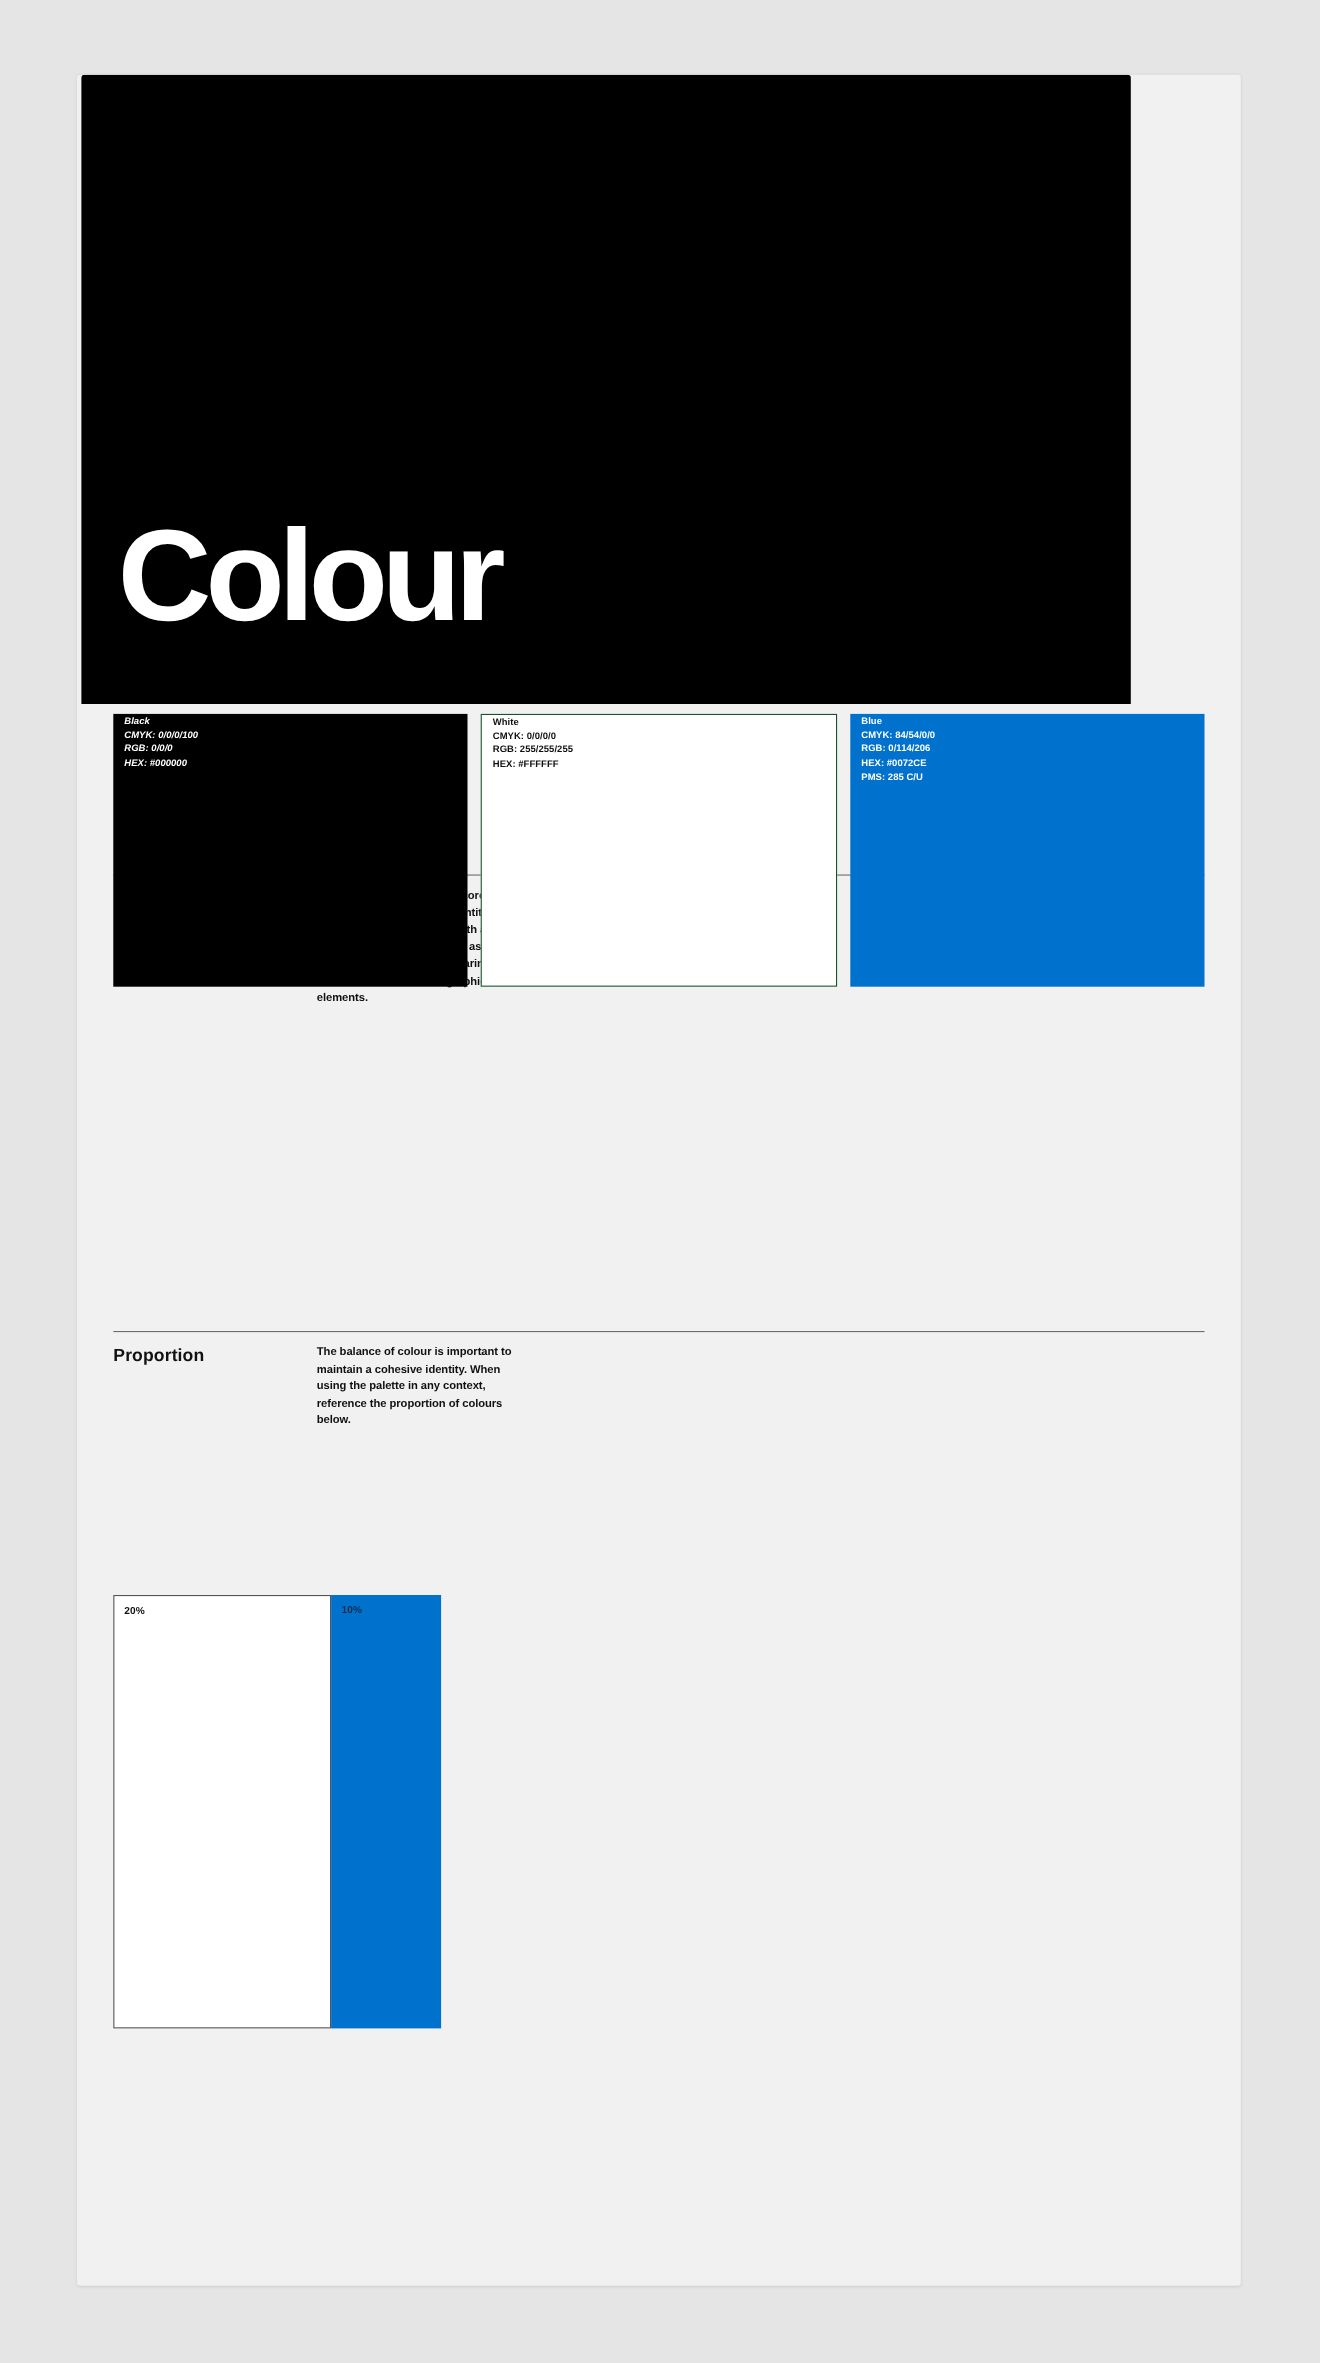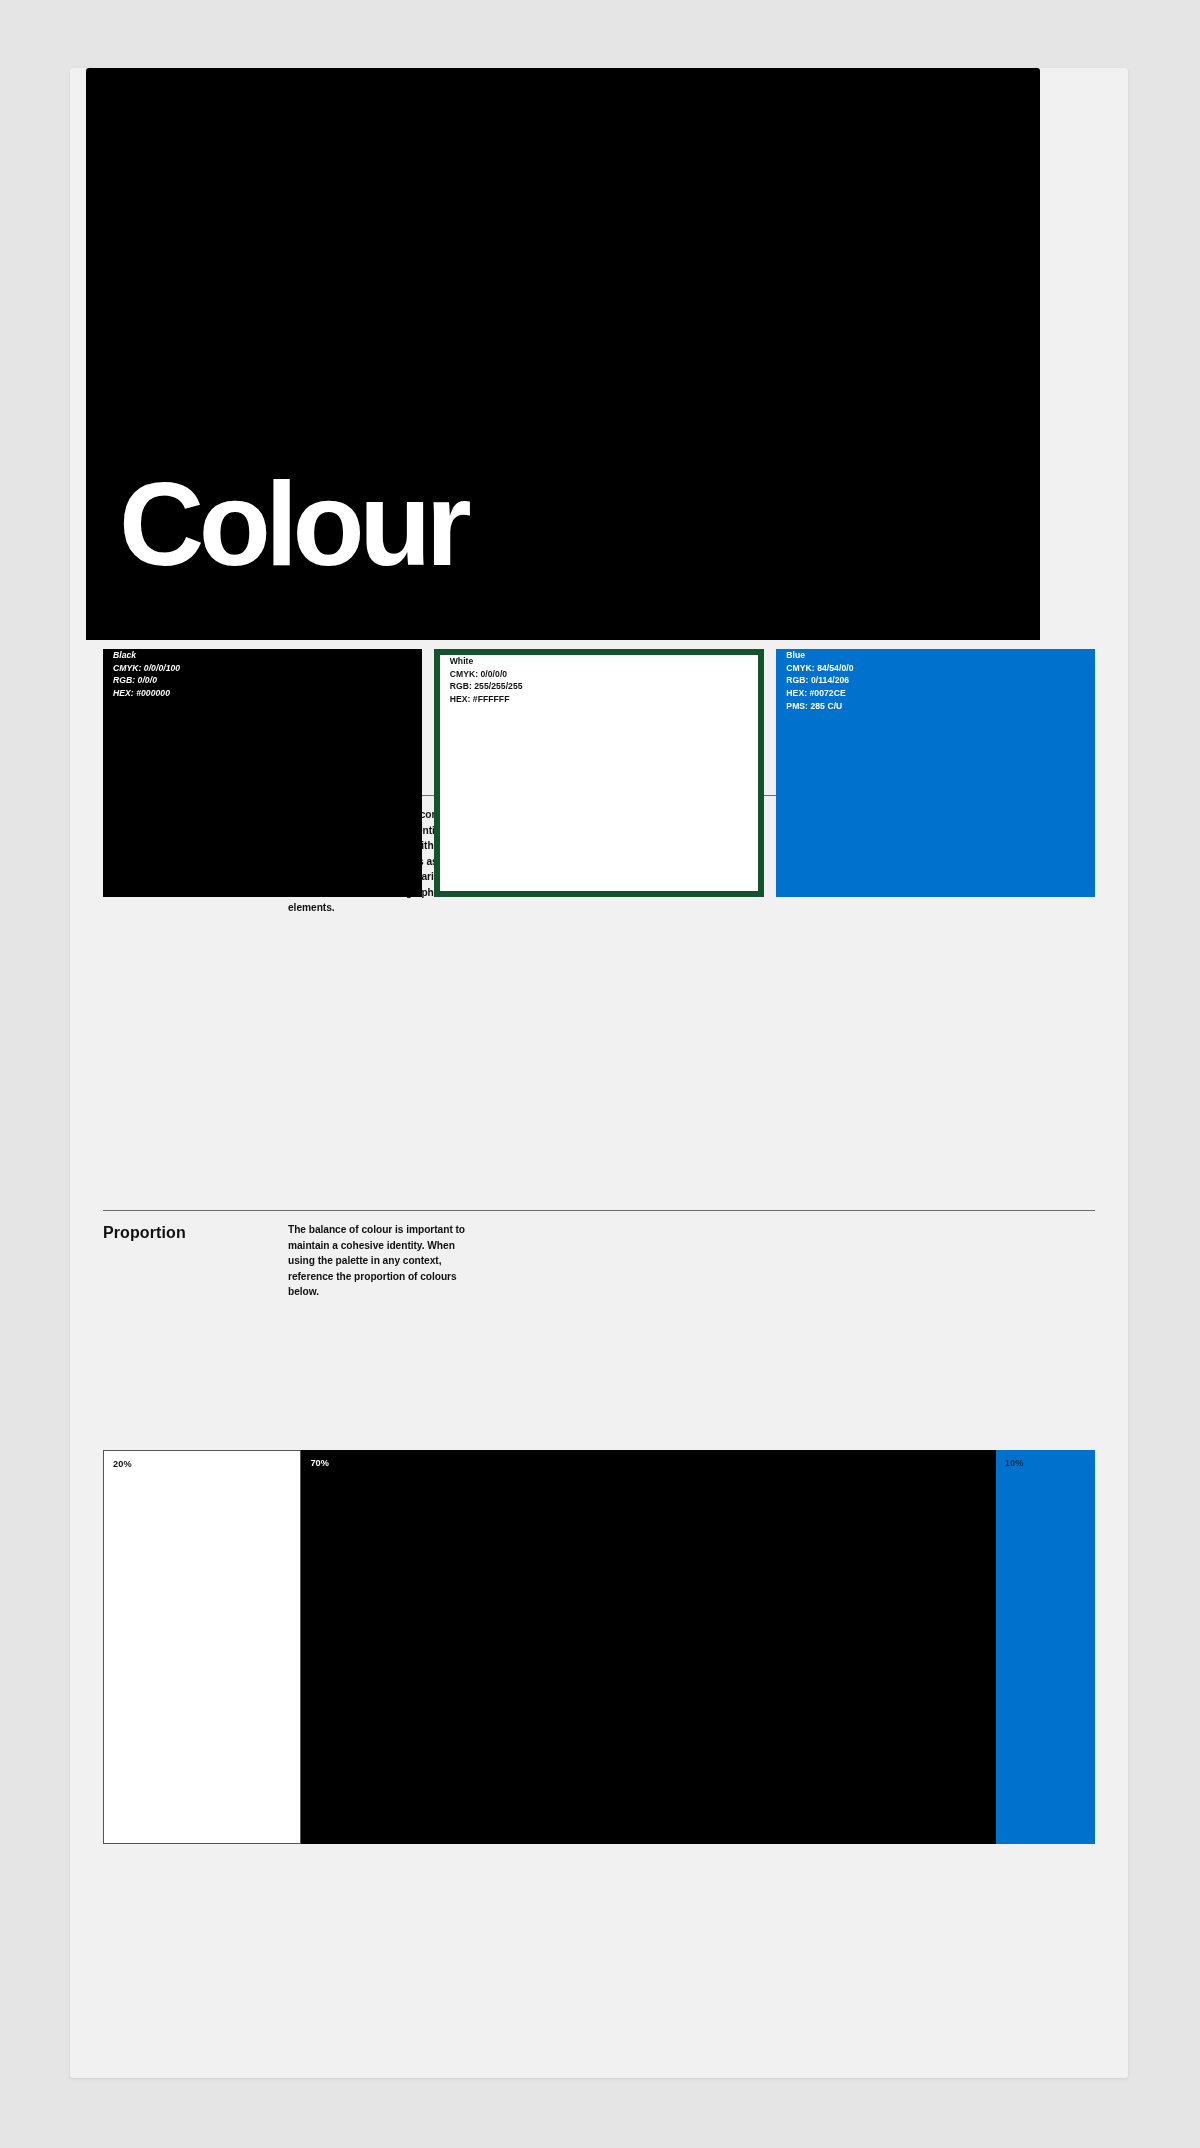--- a/index.html
+++ b/index.html
@@ -29,21 +29,21 @@
     height: 2010px;
     background: #f1f1f1;
     border-radius: 3px;
     box-shadow: 0 1px 3px rgba(0,0,0,0.10);
     overflow: hidden;
   }
 
   
   .hero {
     position: absolute;
-    left: 16px;
+    left: 4px;
     top: 0;
     width: 954px;
     height: 572px;
     background: #000000;
     border-radius: 3px 3px 0 0;
     padding-left: 16px;
   }
 
   .hero-title {
     position: absolute;
@@ -109,21 +109,21 @@
 
   .swatch {
     position: relative;
     flex: 1 1 0;
     height: 248px;
     display: flex;
     flex-direction: column;
   }
 
   .swatch.black  { background: #000000; font-style: italic; }
-  .swatch.white  { background: #ffffff; border: 6px solid #14532d; }
+  .swatch.white  { background: #ffffff; border: 1px solid #14532d; }
   .swatch.blue   { background: #0072ce; }
 
   .swatch-info {
     padding: 0 0 12px 10px;
     font-size: 8.6px;
     font-weight: bold;
     line-height: 1.47;
     letter-spacing: 0.05px;
   }
 
@@ -222,23 +222,20 @@
         <div class="col-body">The balance of colour is important to maintain a cohesive identity. When using the palette in any context, reference the proportion of colours below.</div>
       </div>
     </div>
 
     <div class="proportion-bar" style="top:1382px;">
 
       <div class="prop-seg white" style="width:20%;">
         <span class="prop-label">20%</span>
       </div>
 
-      <div class="prop-seg black" style="width:70%;">
-        <span class="prop-label">70%</span>
-      </div>
 
       <div class="prop-seg blue" style="width:10%;">
         <span class="prop-label">10%</span>
       </div>
 
     </div>
 
   </div>
 </div>
 

